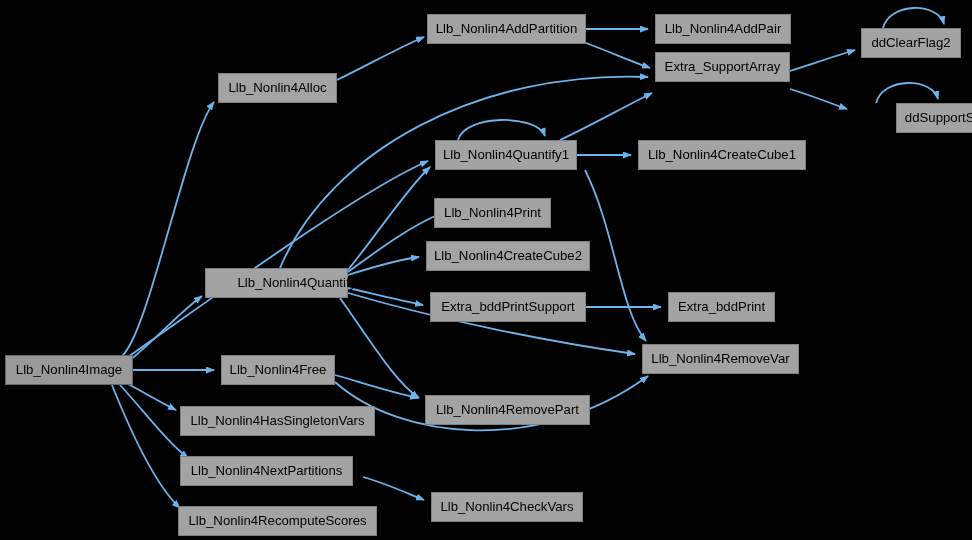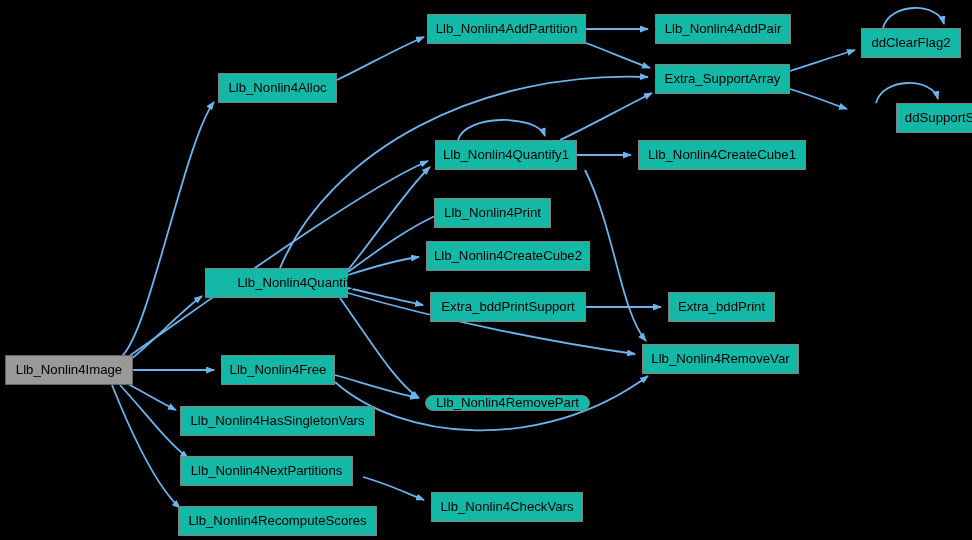--- a/index.html
+++ b/index.html
@@ -19,21 +19,21 @@
     position: absolute;
     left: 0;
     top: 0;
     width: 972px;
     height: 540px;
   }
   .node {
     position: absolute;
     box-sizing: border-box;
     border: 1px solid #808080;
-    background: #14b8a6;
+    background: #a3a3a3;
     color: #000000;
     font-size: 13.2px;
     line-height: 1;
     display: flex;
     align-items: center;
     justify-content: center;
     white-space: nowrap;
     letter-spacing: 0px;
     z-index: 5;
   }
@@ -94,21 +94,21 @@
       </div>
       <div class="node" style="left: 218px; top: 73px; width: 119px; height: 30px;">
         <span class="node-label">Llb_Nonlin4Alloc</span>
       </div>
       <div class="node" style="left: 427px; top: 14px; width: 159px; height: 30px;">
         <span class="node-label">Llb_Nonlin4AddPartition</span>
       </div>
       <div class="node" style="left: 655px; top: 14px; width: 136px; height: 30px;">
         <span class="node-label">Llb_Nonlin4AddPair</span>
       </div>
-      <div class="node" style="left: 655px; top: 64px; width: 135px; height: 30px;">
+      <div class="node" style="left: 655px; top: 52px; width: 135px; height: 30px;">
         <span class="node-label">Extra_SupportArray</span>
       </div>
       <div class="node" style="left: 861px; top: 28px; width: 100px; height: 30px;">
         <span class="node-label">ddClearFlag2</span>
       </div>
       <div class="node" style="left: 896px; top: 103px; width: 113px; height: 30px;">
         <span class="node-label">ddSupportStep2</span>
       </div>
       <div class="node" style="left: 435px; top: 140px; width: 142px; height: 30px;">
         <span class="node-label">Llb_Nonlin4Quantify1</span>
@@ -127,21 +127,21 @@
       </div>
       <div class="node" style="left: 668px; top: 292px; width: 107px; height: 30px;">
         <span class="node-label">Extra_bddPrint</span>
       </div>
       <div class="node" style="left: 205px; top: 268px; width: 143px; height: 30px; padding-left: 48px;">
         <span class="node-label">Llb_Nonlin4Quantify2</span>
       </div>
       <div class="node" style="left: 642px; top: 344px; width: 157px; height: 30px;">
         <span class="node-label">Llb_Nonlin4RemoveVar</span>
       </div>
-      <div class="node" style="left: 425px; top: 395px; width: 165px; height: 16px; border-radius: 13px;">
+      <div class="node" style="left: 425px; top: 395px; width: 165px; height: 30px;">
         <span class="node-label">Llb_Nonlin4RemovePart</span>
       </div>
       <div class="node" style="left: 221px; top: 355px; width: 114px; height: 30px;">
         <span class="node-label">Llb_Nonlin4Free</span>
       </div>
       <div class="node" style="left: 180px; top: 406px; width: 195px; height: 30px;">
         <span class="node-label">Llb_Nonlin4HasSingletonVars</span>
       </div>
       <div class="node" style="left: 180px; top: 456px; width: 173px; height: 30px;">
         <span class="node-label">Llb_Nonlin4NextPartitions</span>

